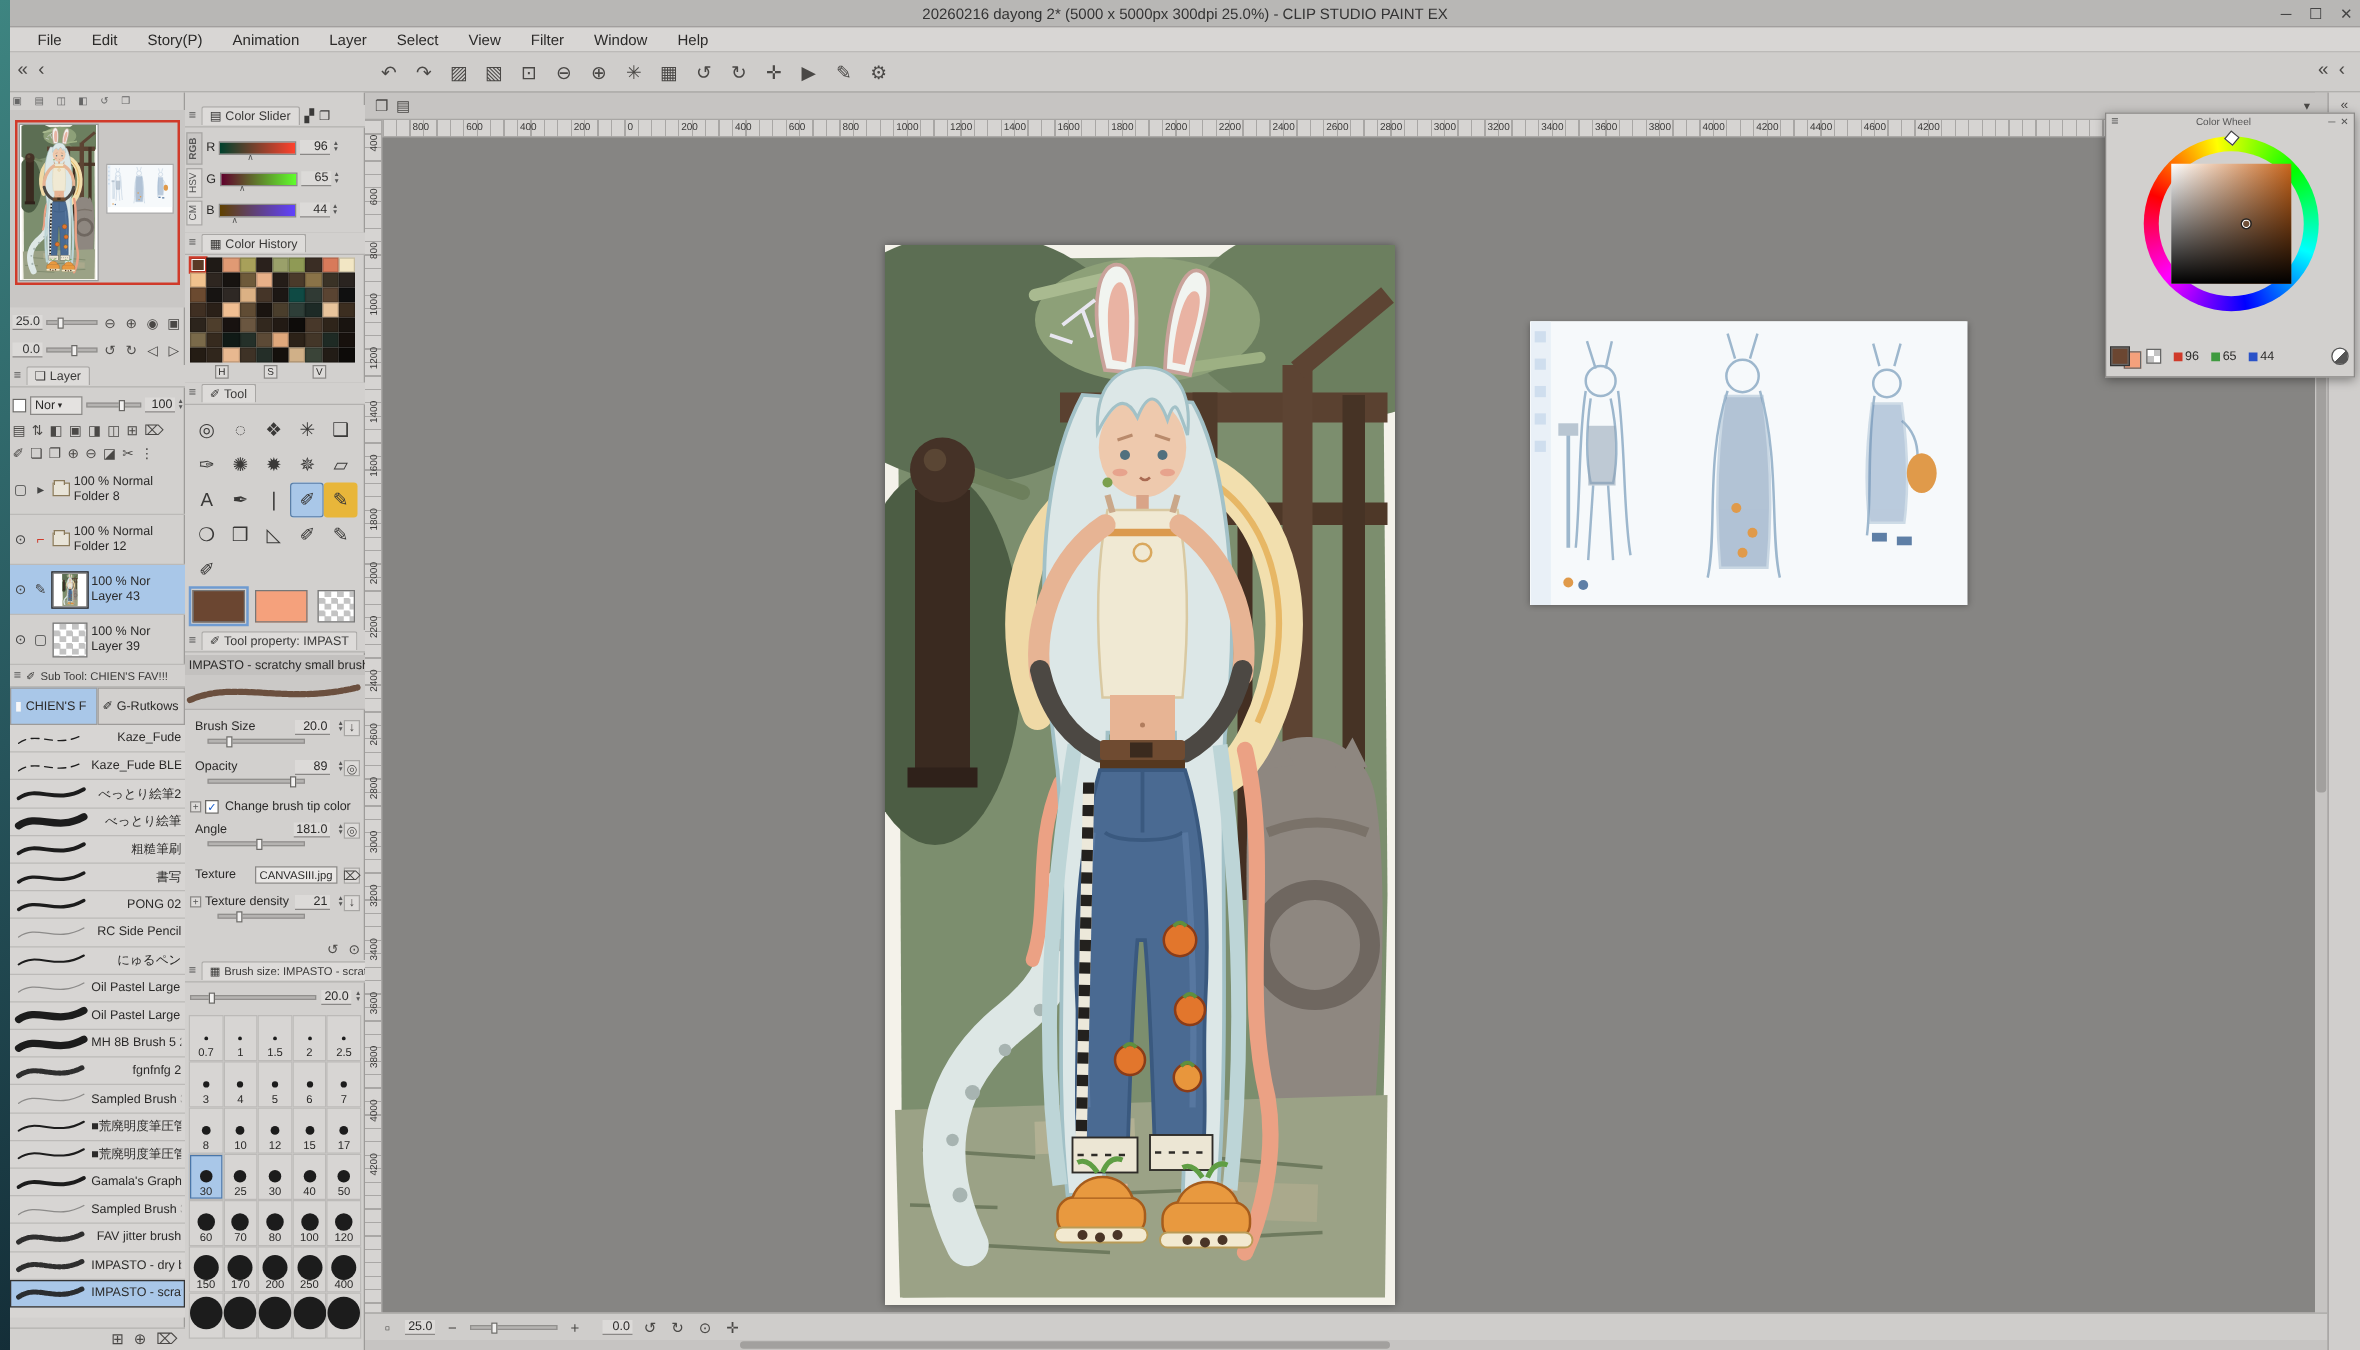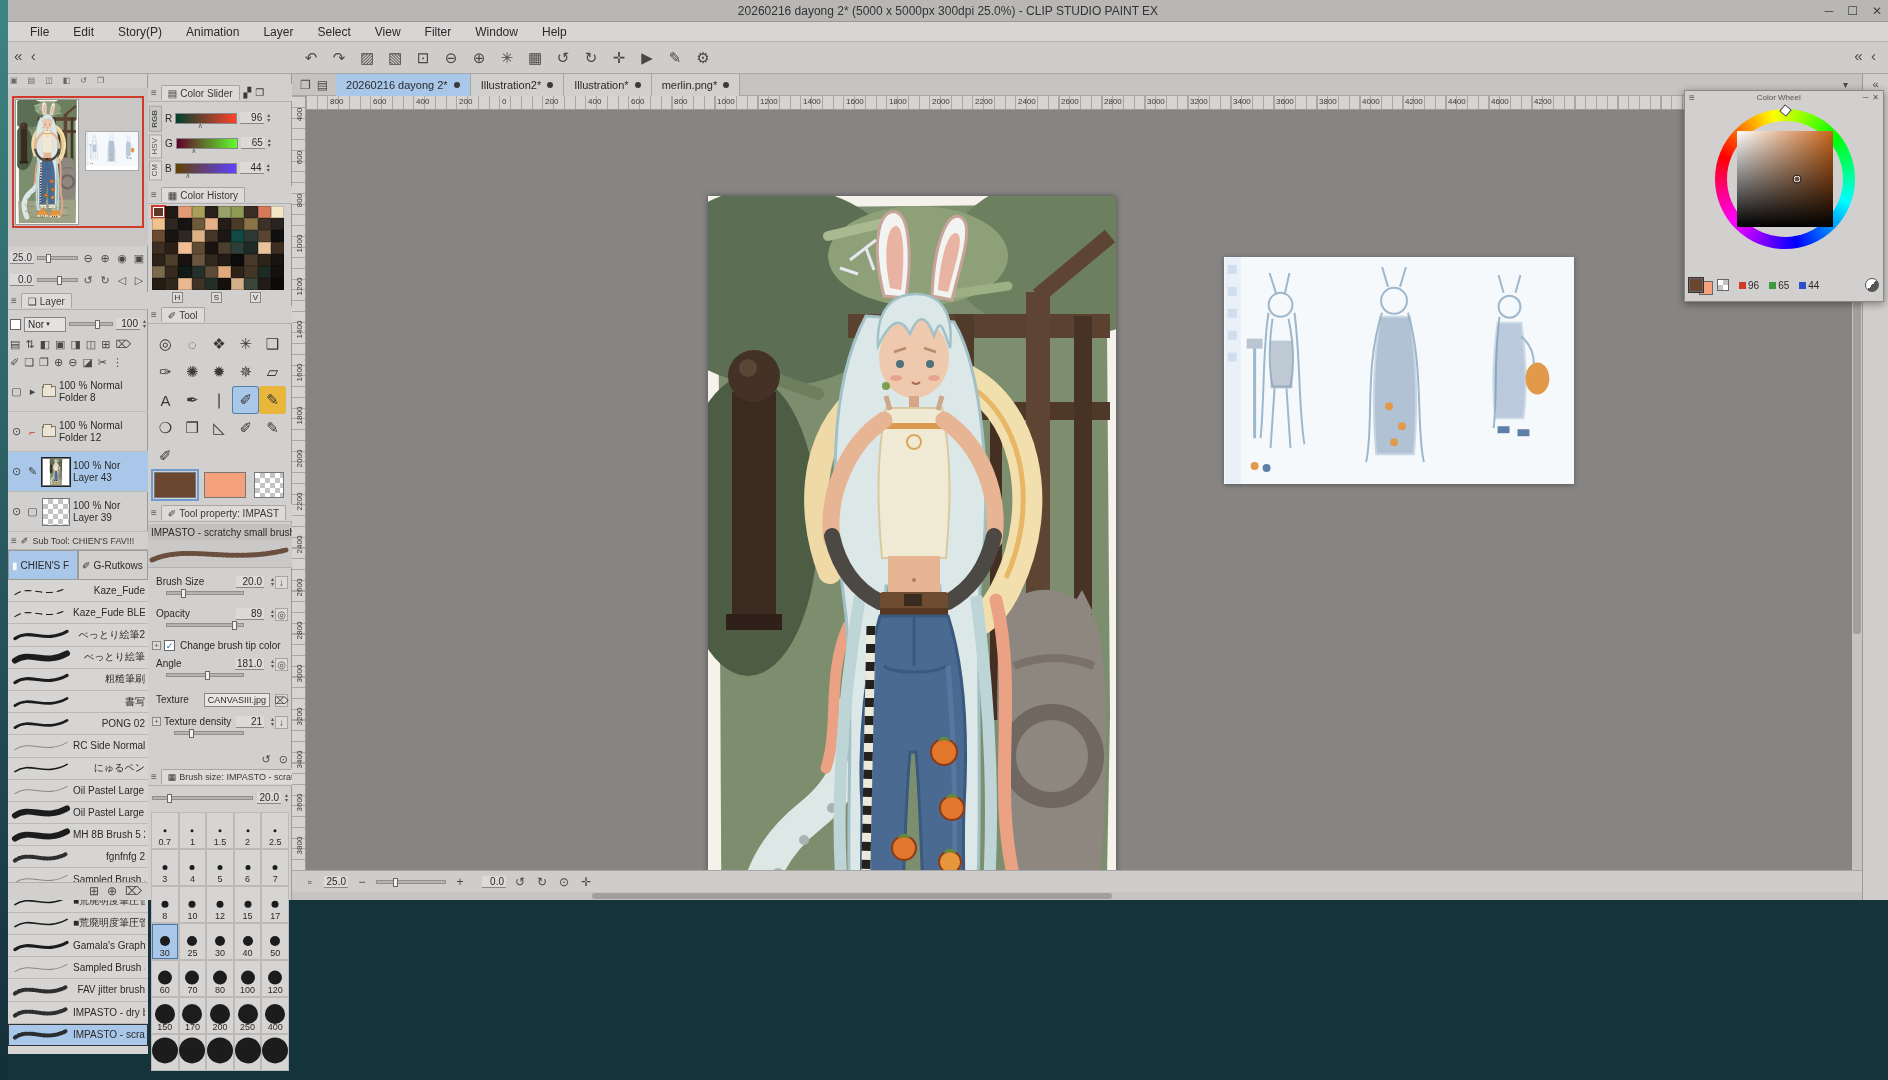--- a/index.html
+++ b/index.html
@@ -1,19 +1,19 @@
 <!DOCTYPE html>
 <html><head>
 <meta charset="utf-8">
 <style>
   *{margin:0;padding:0;box-sizing:border-box;font-family:"Liberation Sans",sans-serif;}
   html,body{width:1888px;height:1080px;overflow:hidden;background:#14333a;}
   .screen{position:relative;width:1888px;height:1080px;}
   .desktop-strip{position:absolute;left:0;top:0;width:8px;height:1080px;background:linear-gradient(150deg,#3e8581,#27555c 55%,#142e38);}
-  .win{position:absolute;left:8px;top:0;width:1880px;height:900px;background:#cfcdcb;color:#2b2a29;}
+  .win{position:absolute;left:8px;top:0;width:1880px;height:1080px;background:#cfcdcb;color:#2b2a29;}
   
   .titlebar{position:absolute;left:0;top:0;width:100%;height:22px;background:#b8b7b5;border-bottom:1px solid #9a9896;font-size:12px;color:#333;display:flex;align-items:center;justify-content:center;}
   .winbtns{position:absolute;right:6px;top:0;height:22px;display:flex;align-items:center;gap:14px;font-size:12px;color:#444;}
   .winbtns span{cursor:default;}
   .menubar{position:absolute;left:0;top:22px;width:100%;height:20px;background:#d8d6d4;border-bottom:1px solid #b3b1af;font-size:12px;display:flex;align-items:center;padding-left:10px;}
   .mitem{padding:0 12px;}
   .toolbar{position:absolute;left:0;top:42px;width:100%;height:32px;background:#cfcdcb;border-bottom:1px solid #a8a6a4;}
   .tbgrp{position:absolute;top:5px;display:flex;gap:6px;font-size:15px;color:#4a4846;}
   .tbi{width:22px;height:22px;display:flex;align-items:center;justify-content:center;}
   
@@ -526,21 +526,21 @@
           <div class="brow">
             <svg class="bs" viewBox="0 0 64 20">
               <path d="M3 14 C20 2 36 20 61 6" fill="none" stroke="#1c1c1c" stroke-width="3" opacity="1" stroke-linecap="round"></path>
             </svg>
             <span class="lbl">PONG 02</span>
           </div>
           <div class="brow">
             <svg class="bs" viewBox="0 0 64 20">
               <path d="M3 14 C20 2 36 20 61 6" fill="none" stroke="#1c1c1c" stroke-width="1.2" opacity="0.4" stroke-linecap="round"></path>
             </svg>
-            <span class="lbl">RC Side Normal</span>
+            <span class="lbl">RC Side Pencil</span>
           </div>
           <div class="brow">
             <svg class="bs" viewBox="0 0 64 20">
               <path d="M3 14 C20 2 36 20 61 6" fill="none" stroke="#1c1c1c" stroke-width="1.8" opacity="1" stroke-linecap="round"></path>
             </svg>
             <span class="lbl">にゅるペン</span>
           </div>
           <div class="brow">
             <svg class="bs" viewBox="0 0 64 20">
               <path d="M3 14 C20 2 36 20 61 6" fill="none" stroke="#1c1c1c" stroke-width="1.2" opacity="0.4" stroke-linecap="round"></path>
@@ -1041,38 +1041,20 @@
           </div>
       </div>
     </div>
 
     <div class="canvas-area">
       <div class="tabbar">
         <span class="tbicons">
             <span>❐</span>
             <span>▤</span>
           </span>
-        <span id="dtabs" style="display:flex;height:22px">
-            <span class="dtab act">
-              <span>20260216 dayong 2*</span>
-              <span class="dot2"></span>
-            </span>
-            <span class="dtab">
-              <span>Illustration2*</span>
-              <span class="dot2"></span>
-            </span>
-            <span class="dtab">
-              <span>Illustration*</span>
-              <span class="dot2"></span>
-            </span>
-            <span class="dtab">
-              <span>merlin.png*</span>
-              <span class="dot2"></span>
-            </span>
-          </span>
         <span class="tab-end">▾</span>
       </div>
       <div class="hruler" id="hruler">
           <span class="rlab" style="left: 24px;">800</span>
           <span class="rlab" style="left: 67px;">600</span>
           <span class="rlab" style="left: 110px;">400</span>
           <span class="rlab" style="left: 153px;">200</span>
           <span class="rlab" style="left: 196px;">0</span>
           <span class="rlab" style="left: 239px;">200</span>
           <span class="rlab" style="left: 282px;">400</span>

